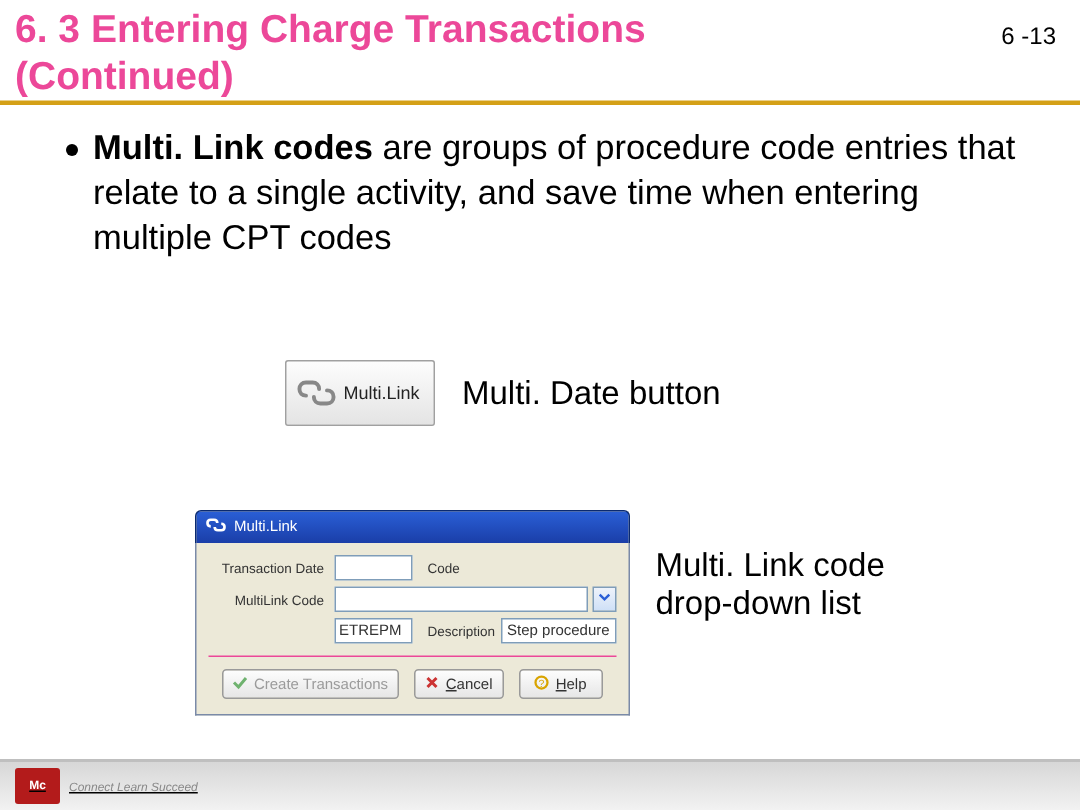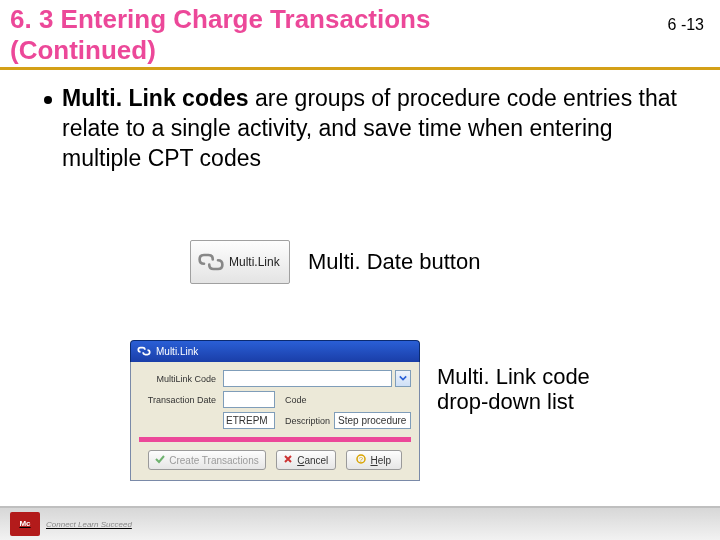--- a/index.html
+++ b/index.html
@@ -131,21 +131,21 @@
     border: 1px solid #7f9db9;
     background: linear-gradient(#eef3fb,#cfe0f7);
     display:flex; align-items:center; justify-content:center;
     margin-left:-1px;
   }
   .combo-btn svg { width:8px; height:8px; }
   .desc-label { font-size:9px; color:#333; margin-left:6px; }
   .desc-box { flex:1; height:17px; border:1px solid #7f9db9; background:#fff; font-size:10px; padding:0 3px; display:flex; align-items:center; }
   .btn-row {
     display:flex; gap:10px; justify-content:center; margin-top:8px;
-    border-top:5px solid #ec4899; padding-top:8px;
+    border-top:1px solid #ec4899; padding-top:8px;
   }
   .winbtn {
     height: 20px;
     min-width: 84px;
     border: 1px solid #9a9a9a;
     border-radius: 3px;
     background: linear-gradient(#fdfdfd,#e6e6e6);
     font-size: 10px;
     display:flex; align-items:center; justify-content:center; gap:4px;
     padding: 0 6px;
@@ -232,34 +232,34 @@
           <g fill="none" stroke="#fff" stroke-width="4">
             <path d="M8 18c-3 0-5-2-5-5s2-5 5-5h5c3 0 5 2 5 5"></path>
             <path d="M24 14c3 0 5 2 5 5s-2 5-5 5h-5c-3 0-5-2-5-5"></path>
           </g>
         </svg>
     </span>
     <span>Multi.Link</span>
   </div>
   <div class="dlg-body">
     <div class="form-row">
+      <span class="lbl">Transaction Date</span>
+      <span class="textbox short"></span>
+      <span class="desc-label">Code</span>
+    </div>
+    <div class="form-row">
       <span class="lbl">MultiLink Code</span>
       <span class="textbox"></span>
       <span class="combo-btn">
         <span>
           <svg viewBox="0 0 10 10">
               <path d="M1 3 L5 7 L9 3" fill="none" stroke="#2a5fd6" stroke-width="2"></path>
             </svg>
         </span>
       </span>
-    </div>
-    <div class="form-row">
-      <span class="lbl">Transaction Date</span>
-      <span class="textbox short"></span>
-      <span class="desc-label">Code</span>
     </div>
     <div class="form-row">
       <span class="lbl"></span>
       <span class="textbox short">ETREPM</span>
       <span class="desc-label">Description</span>
       <span class="desc-box">Step procedure</span>
     </div>
     <div class="btn-row">
       <div class="winbtn disabled">
         <span>

